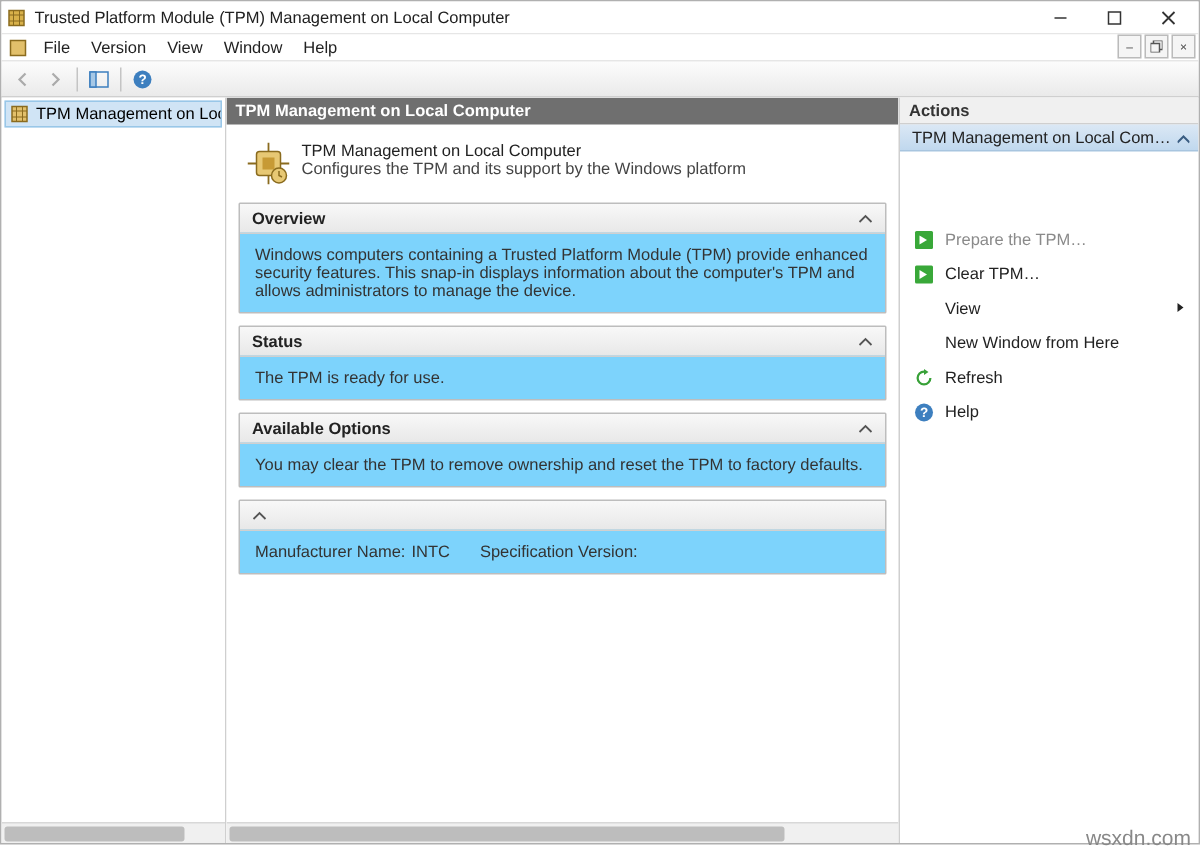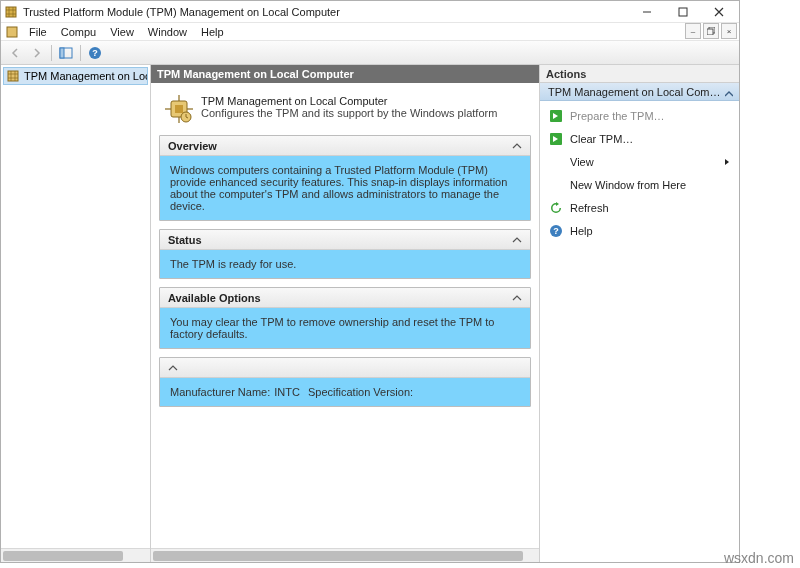--- a/index.html
+++ b/index.html
@@ -1,17 +1,17 @@
 <!DOCTYPE html>
 <html><head>
 <meta charset="utf-8">
 <style>
   * { box-sizing: border-box; font-family: "Segoe UI", Tahoma, sans-serif; }
   body { margin: 0; width: 800px; height: 568px; overflow: hidden; background: #fff; font-size: 11px; color: #000; }
-  .window { width: 740px; height: 563px; border: 1px solid #b0b0b0; position: relative; display: flex; flex-direction: column; }
+  .window { width: 800px; height: 563px; border: 1px solid #b0b0b0; position: relative; display: flex; flex-direction: column; }
 
   
   .titlebar { height: 22px; background: #fff; display: flex; align-items: center; padding: 0 2px; border-bottom: 1px solid #e6e6e6; }
   .tb-icon { width: 16px; height: 16px; margin-right: 4px; display:flex;align-items:center;justify-content:center; }
   .tb-title { flex: 1; font-size: 11px; color: #202020; white-space: nowrap; overflow: hidden; text-overflow: ellipsis; }
   .tb-btns { display: flex; }
   .tb-btn { width: 36px; height: 20px; display:flex; align-items:center; justify-content:center; color:#333; }
 
   
   .menubar { height: 18px; background: #fff; display:flex; align-items:center; padding:0 4px; gap:2px; border-bottom:1px solid #e6e6e6; position:relative; }
@@ -41,29 +41,29 @@
   .mid-body { flex:1; padding:8px; overflow:hidden; display:flex;flex-direction:column;gap:8px; }
 
   .intro { display:flex;gap:8px;align-items:flex-start;padding:4px 6px; }
   .intro-ic { width:28px;height:28px;flex:none; }
 
   .panel { border:1px solid #bdbdbd;background:#7dd3fc;border-radius:1px; }
   .panel-head { height:20px;background:linear-gradient(#f8f8f8,#e8e8e8);border-bottom:1px solid #d0d0d0;display:flex;align-items:center;justify-content:space-between;padding:0 8px;font-weight:700;color:#222; }
   .panel-body { padding:8px 10px; color:#333; }
   .collapse-ic { width:10px;height:10px;color:#555; }
 
-  .mfg-row { display:flex;gap:8px; }
+  .mfg-row { display:flex;gap:20px; }
   .mfg-pair { display:flex;gap:4px; white-space:nowrap; }
 
   .actions-head { height:18px;background:#f0f0f0;border-bottom:1px solid #cfcfcf;display:flex;align-items:center;padding:0 6px;font-weight:700;color:#333; }
   .actions-subhead { height:18px;background:linear-gradient(#dbe8f5,#c0d8ee);border-bottom:1px solid #a8c5df;display:flex;align-items:center;justify-content:space-between;padding:0 6px 0 8px;color:#222;white-space:nowrap;overflow:hidden; }
   .subhead-caret { width:8px;height:8px;color:#3a5d82; }
   .actions-list { padding:4px 2px;display:flex;flex-direction:column;gap:1px; }
   .action-item { display:flex;align-items:center;gap:6px;padding:3px 6px;color:#222;white-space:nowrap; }
-  .action-item.disabled { color:#8a8a8a; }
+  .action-item.disabled { color:#8a8a8a;margin-top:44px; }
   .act-ic { width:16px;height:16px;flex:none;display:flex;align-items:center;justify-content:center; }
   .action-arrow { margin-left:auto; }
 
   .hscroll { height:14px;background:#f0f0f0;border-top:1px solid #d8d8d8;position:relative;overflow:hidden; }
   .hscroll .thumb { position:absolute;top:2px;height:10px;background:#bdbdbd;border-radius:2px; }
 
   .watermark { position:absolute; right:6px; bottom:2px; font-size:14px; color:#888; }
 </style>
 </head>
 <body>
@@ -97,21 +97,21 @@
     </div>
   </div>
 
   <div class="menubar">
     <span class="sys-icon">
       <svg viewBox="0 0 14 14" width="14" height="14">
           <rect x="2" y="2" width="10" height="10" fill="#e2c06b" stroke="#8a6b1e"></rect>
         </svg>
     </span>
     <span class="menuitem">File</span>
-    <span class="menuitem">Compu</span>
+    <span class="menuitem">Version</span>
     <span class="menuitem">View</span>
     <span class="menuitem">Window</span>
     <span class="menuitem">Help</span>
     <div class="mdi-btns">
       <div class="mdi-btn">–</div>
       <div class="mdi-btn">
           <svg width="8" height="8" viewBox="0 0 8 8">
             <rect x="2" y="0" width="6" height="6" fill="none" stroke="#555" stroke-width="1"></rect>
             <rect x="0" y="2" width="6" height="6" fill="#f5f5f5" stroke="#555" stroke-width="1"></rect>
           </svg>

